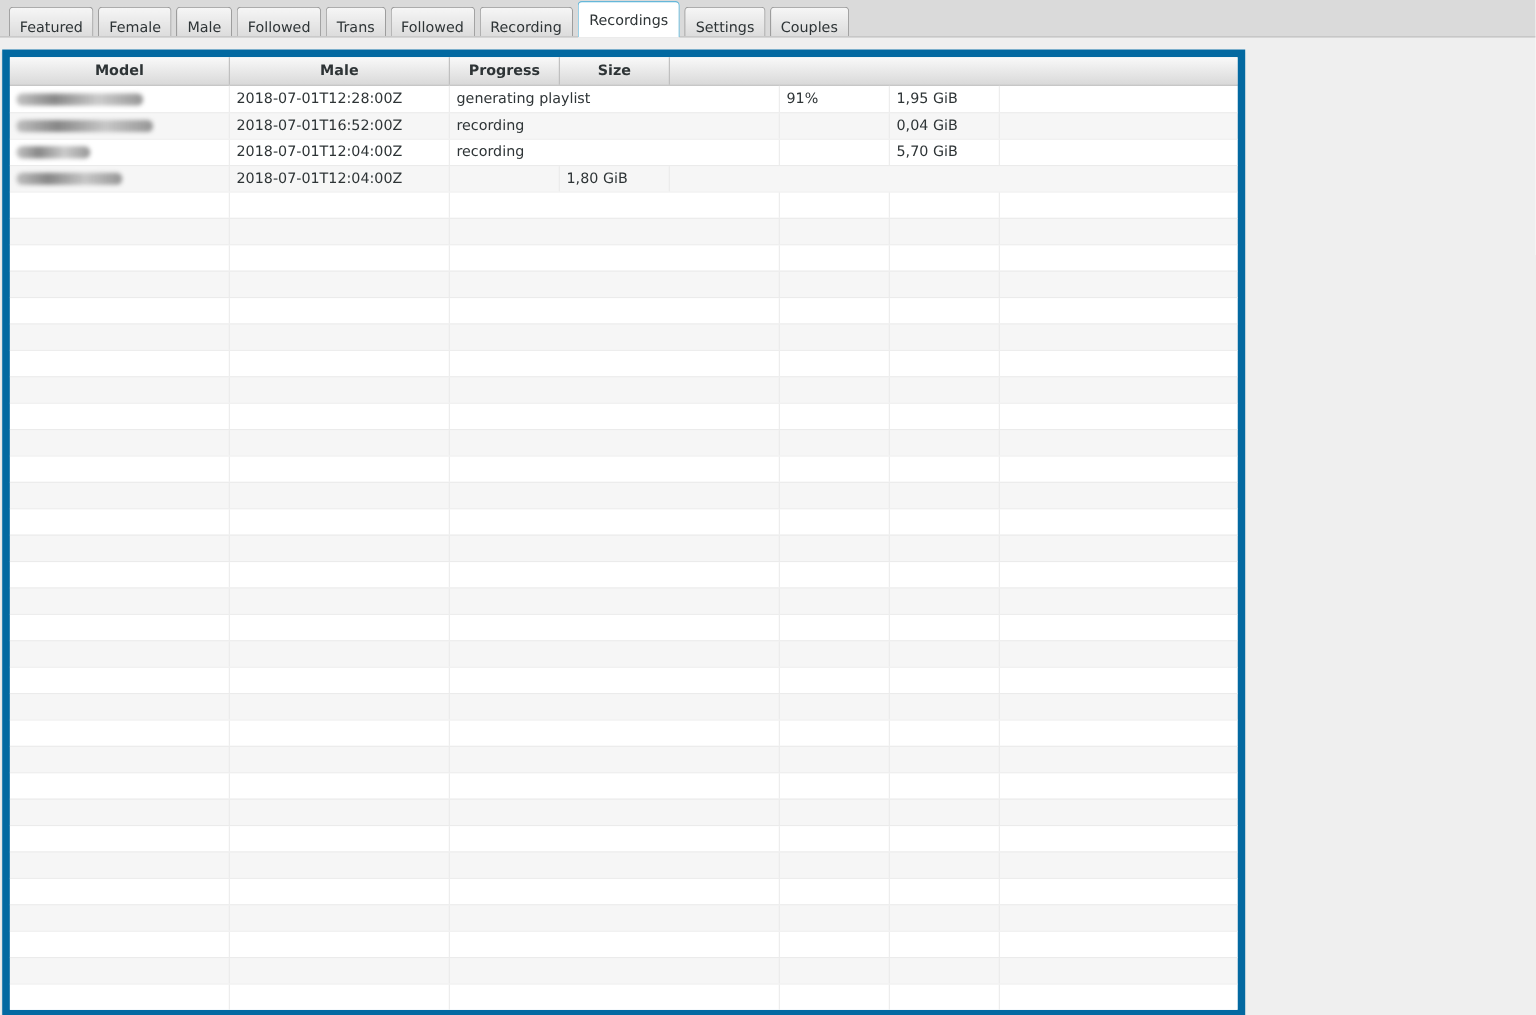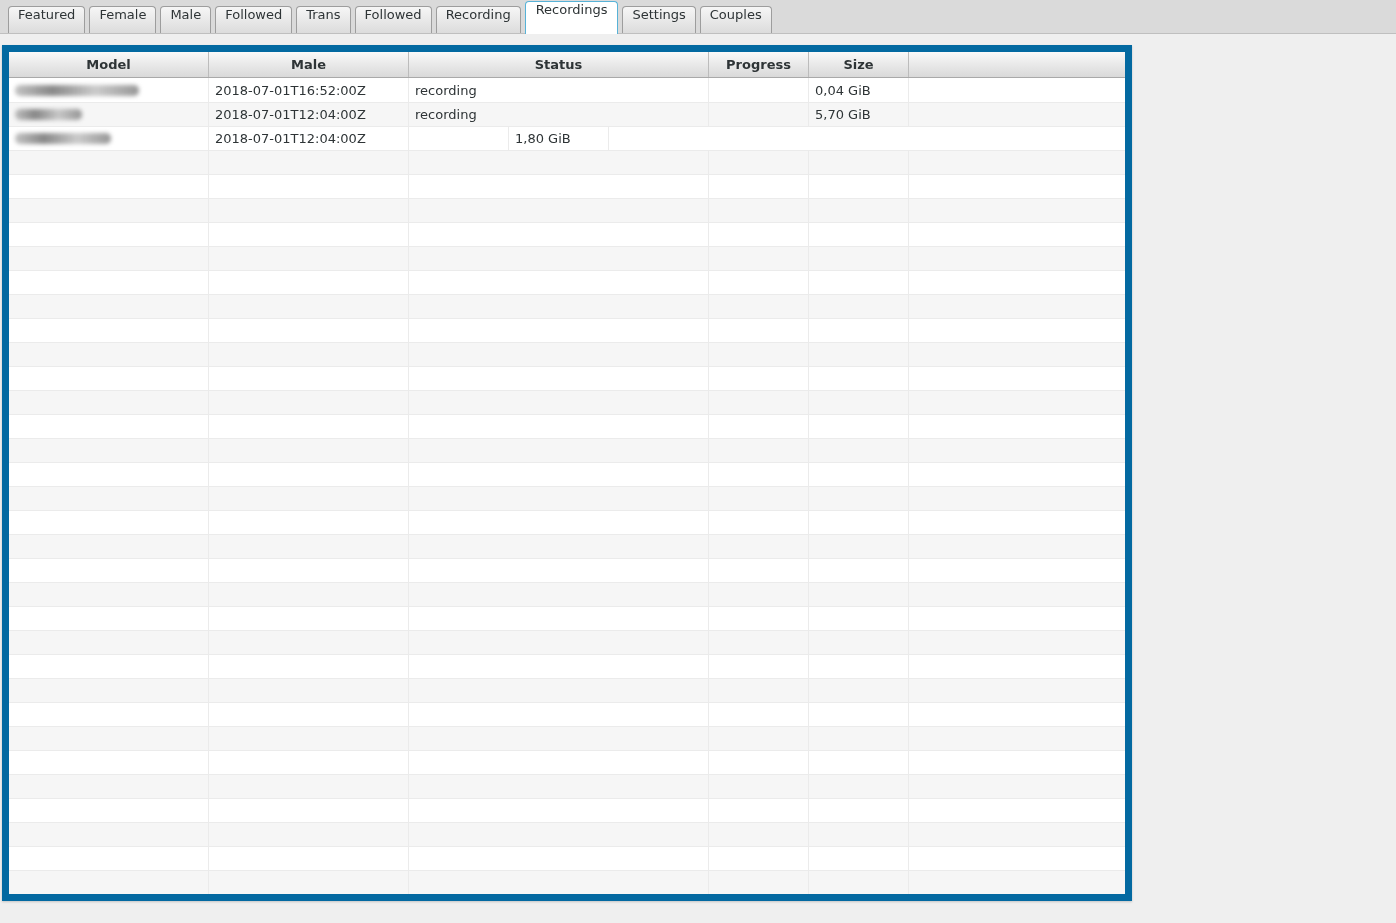--- a/index.html
+++ b/index.html
@@ -24,33 +24,33 @@
     border-bottom: 1px solid #bfbfbf;
     display: flex;
     align-items: flex-end;
     padding-left: 8px;
   }
   .tab {
     height: 27px;
     margin-right: 4px;
     padding: 0 9px;
     display: flex;
-    align-items: flex-start;
+    align-items: flex-end;
     background: linear-gradient(#f6f6f6, #dcdcdc);
     border: 1px solid #9d9d9d;
     border-bottom: none;
     border-radius: 4px 4px 0 0;
     color: #2e3436;
     cursor: default;
     white-space: nowrap;
   }
   .tab.active {
     height: 33px;
     margin-bottom: -1px;
-    padding: 0 10px 20px 10px;
+    padding: 0 10px 7px 10px;
     background: #ffffff;
     border: 1px solid var(--accent);
     border-bottom: none;
     z-index: 2;
   }
 
   
   .table {
     position: absolute;
     left: 2px; top: 45px;
@@ -157,29 +157,38 @@
     <span class="tab-label">Couples</span>
   </div>
 </div>
 
 <div class="table">
   <div class="thead" id="thead">
   <div class="th c-model">Model</div>
 
   <div class="th c-date">Male</div>
 
-  <div class="th c-status">Status</div>
 
   <div class="th c-progress">Progress</div>
 
   <div class="th c-size">Size</div>
 
   <div class="th c-filler"></div>
 </div>
   <div id="tbody">
+  <div class="tr">
+    <div class="td c-model">
+      <div class="redacted" style="width: 115px;"></div>
+    </div>
+    <div class="td c-date">2018-07-01T12:28:00Z</div>
+    <div class="td c-status">generating playlist</div>
+    <div class="td c-progress">91%</div>
+    <div class="td c-size">1,95 GiB</div>
+    <div class="td c-filler"></div>
+  </div>
 
   <div class="tr">
     <div class="td c-model">
       <div class="redacted" style="width: 124px;"></div>
     </div>
     <div class="td c-date">2018-07-01T16:52:00Z</div>
     <div class="td c-status">recording</div>
     <div class="td c-progress"></div>
     <div class="td c-size">0,04 GiB</div>
     <div class="td c-filler"></div>

